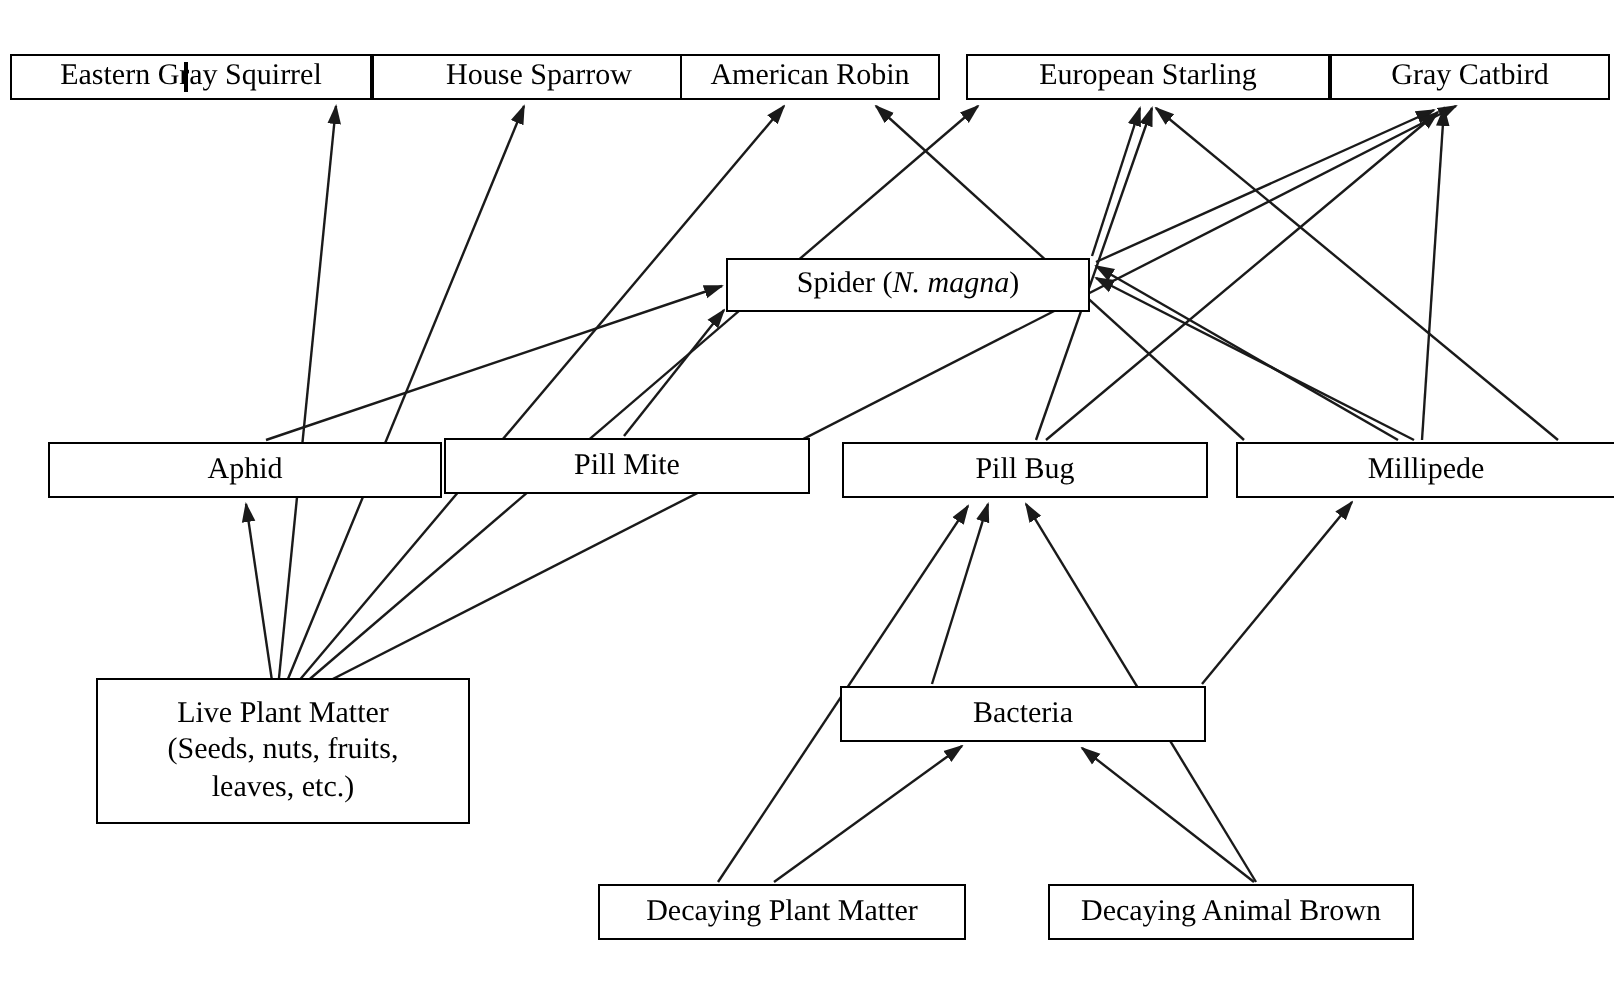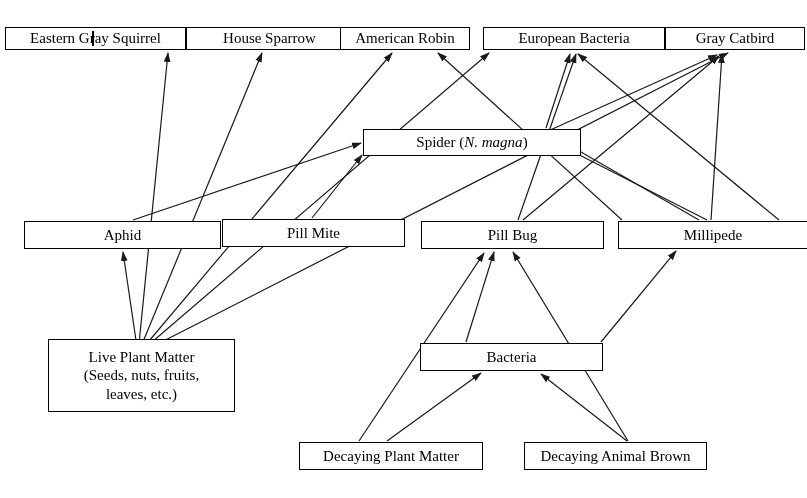--- a/index.html
+++ b/index.html
@@ -79,28 +79,28 @@
 
   <div class="node" style="left:186px;top:27px;width:167px;height:23px;">
     <span>House Sparrow</span>
   </div>
 
   <div class="node" style="left:340px;top:27px;width:130px;height:23px;">
     <span>American Robin</span>
   </div>
 
   <div class="node" style="left:483px;top:27px;width:182px;height:23px;">
-    <span>European Bacteria</span>
+    <span>European Starling</span>
   </div>
 
   <div class="node" style="left:665px;top:27px;width:140px;height:23px;">
     <span>Gray Catbird</span>
   </div>
 
-  <div class="node" style="left:363px;top:129px;width:218px;height:27px;">
+  <div class="node" style="left:363px;top:129px;width:182px;height:27px;">
     <span><span>Spider (</span><span class="italic">N. magna</span><span>)</span></span>
   </div>
 
   <div class="node" style="left:24px;top:221px;width:197px;height:28px;">
     <span>Aphid</span>
   </div>
 
   <div class="node" style="left:222px;top:219px;width:183px;height:28px;">
     <span>Pill Mite</span>
   </div>

